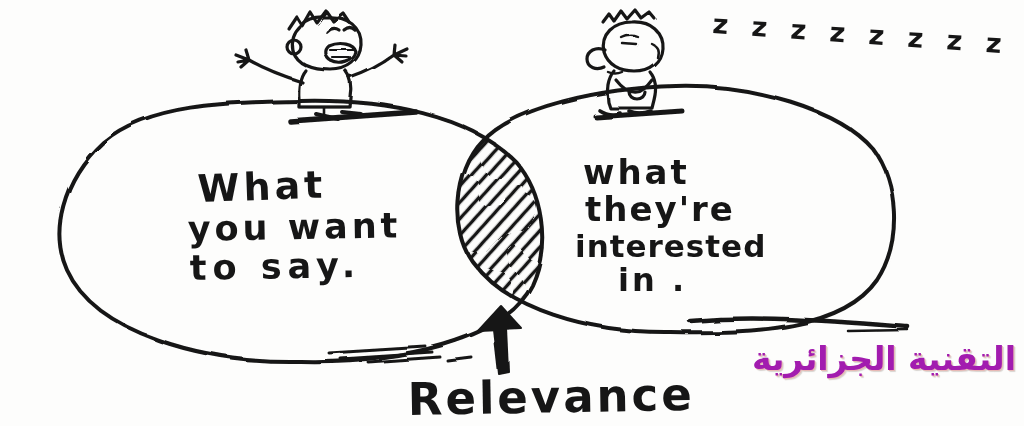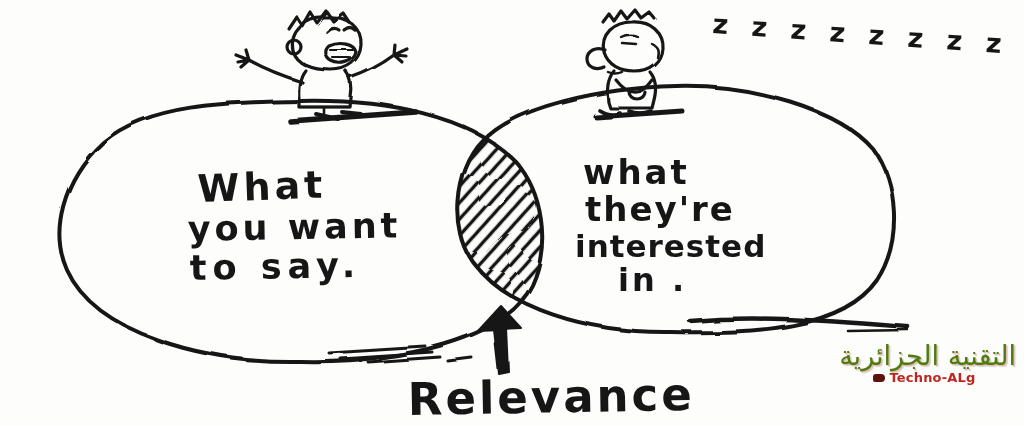--- a/index.html
+++ b/index.html
@@ -19,23 +19,23 @@
   .watermark{
     position:absolute;
     right:8px;
     top:342px;
     width:165px;
     text-align:right;
     direction:rtl;
     line-height:1;
   }
   .watermark .arabic{
-    font-size:27px;
-    font-weight:normal;
-    color:#4d7c0f;
+    font-size:33px;
+    font-weight:bold;
+    color:#a21caf;
     text-shadow:1px 1px 0 #e8b9b4, 2px 2px 1px #d8d4d0;
     white-space:nowrap;
     display:block;
   }
   .watermark .latin-row{
     direction:ltr;
     display:flex;
     align-items:center;
     justify-content:center;
     gap:4px;
@@ -139,19 +139,15 @@
       <text class="ink-text" x="618" y="291" font-size="32" letter-spacing="3">in .</text>
 
       <text class="ink-text" x="408" y="415" font-size="45" letter-spacing="3" transform="rotate(-1 408 415)">Relevance</text>
 
       <text class="ink-text" x="712" y="33" font-size="27" letter-spacing="7" transform="rotate(4 712 33)">z z z z z z z z</text>
     </g>
   </svg>
 
   <div class="watermark">
     <span class="arabic">التقنية الجزائرية</span>
-    <span class="latin-row">
-      <span class="blob"></span>
-      <span class="latin">Techno-ALg</span>
-    </span>
   </div>
 
 </div>
 
 </body></html>

